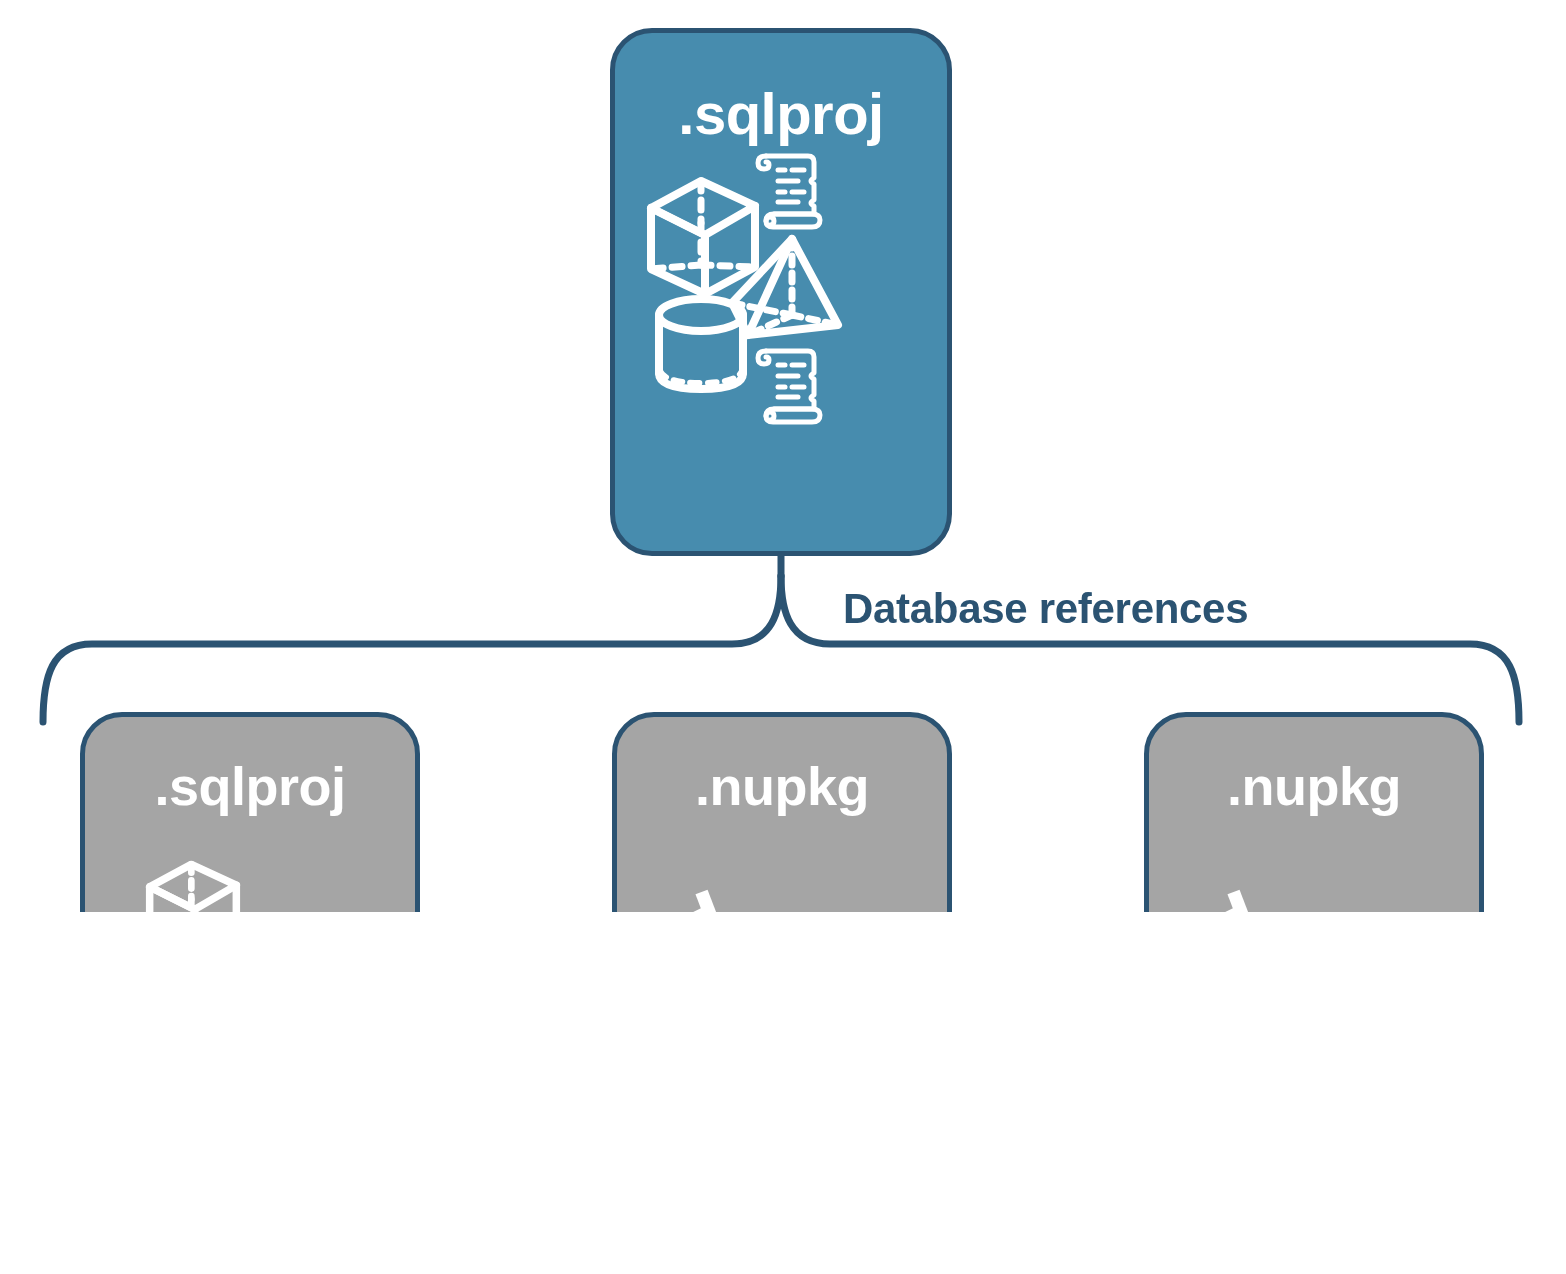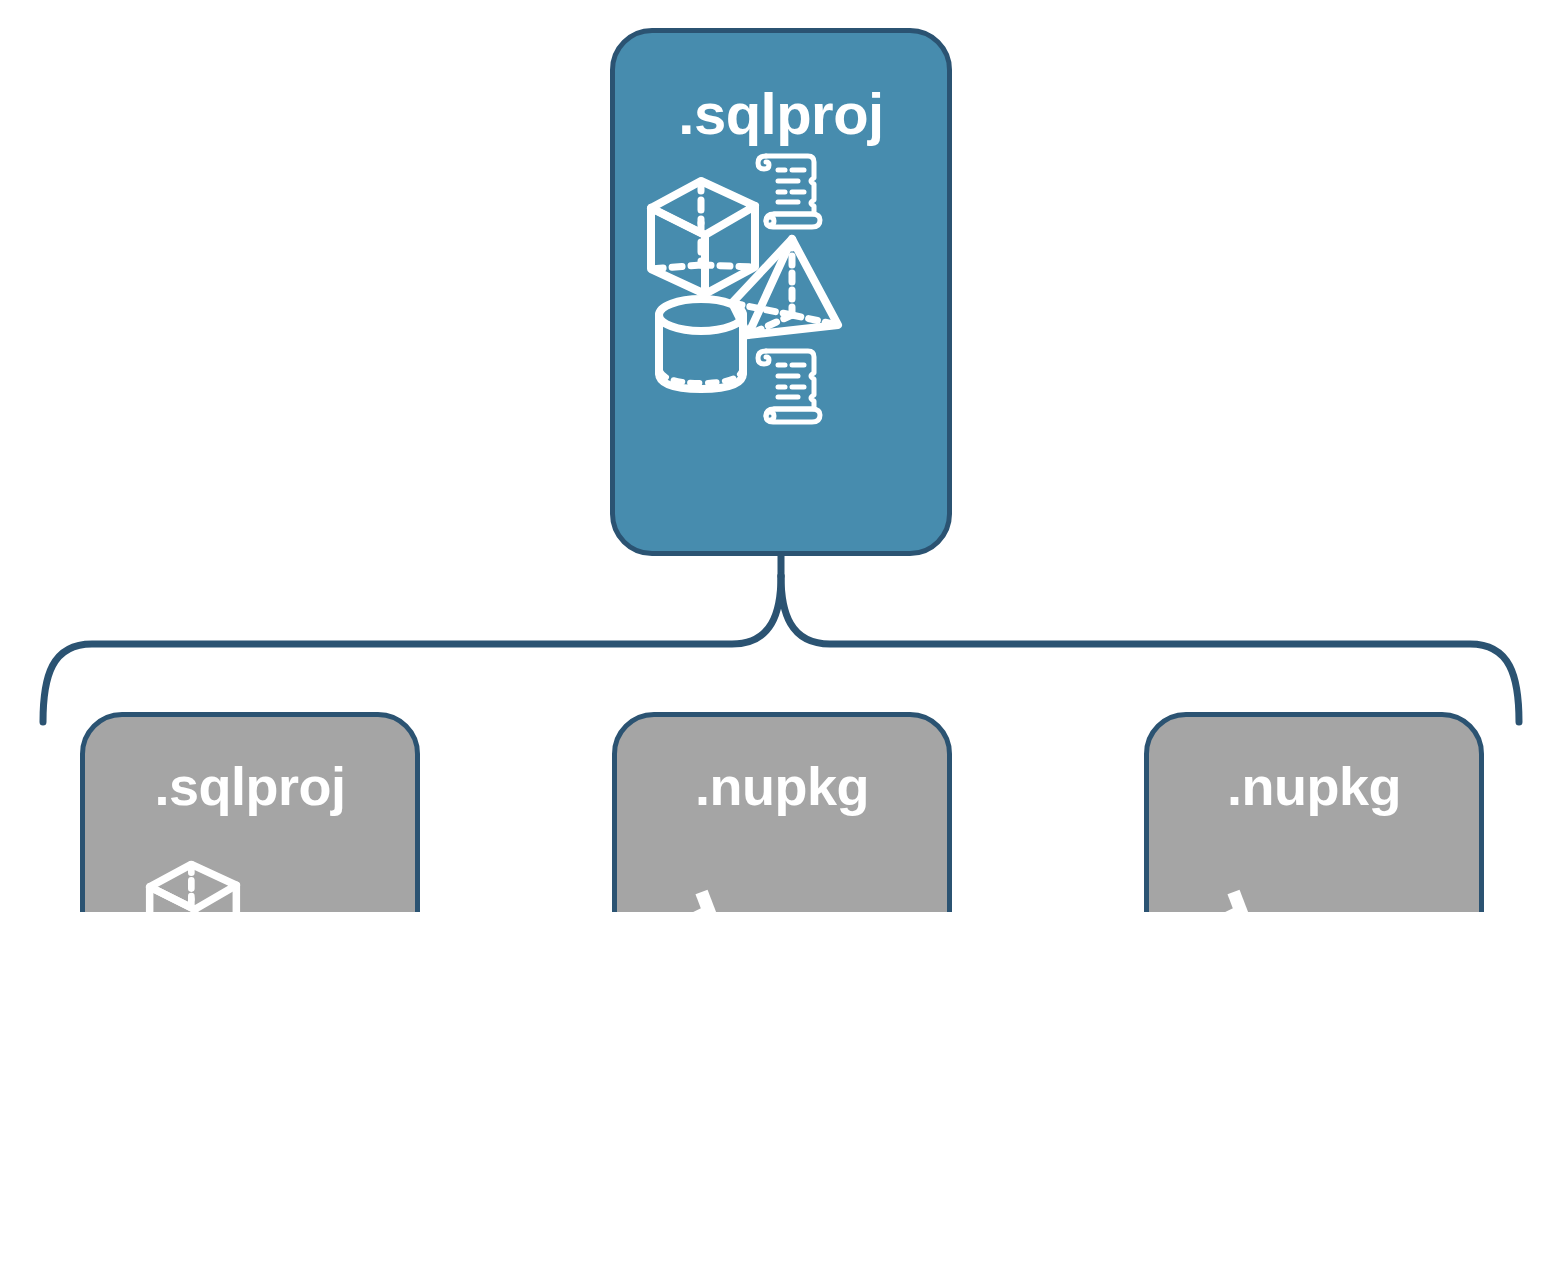--- a/index.html
+++ b/index.html
@@ -151,20 +151,21 @@
 
     </div>
   </div>
 
   <svg id="bracket-svg" viewBox="0 0 1566 200" fill="none" stroke="#2b5372" stroke-width="7" stroke-linecap="round">
     <path d="M781 16 L781 36"></path>
     <path d="M781 36 C781 72, 790 104, 830 104 L1470 104 C1510 104, 1519 136, 1519 182"></path>
     <path d="M781 36 C781 72, 772 104, 732 104 L92 104 C52 104, 43 136, 43 182"></path>
   </svg>
 
+  <div class="bracket-label">Database references</div>
 
   <div class="node node-child" id="node-child-1">
     <div class="node-title">.sqlproj</div>
     <div class="icon-area">
 
       <svg style="left:58px; top:46px;" width="100" height="105" viewBox="0 0 120 125" fill="none" stroke="#ffffff" stroke-width="9" stroke-linejoin="round" stroke-linecap="round">
         <path d="M8 33 L58 6 L112 31 L62 60 Z"></path>
         <path d="M8 33 L8 94 L62 119 L62 60 Z"></path>
         <path d="M112 31 L112 92 L62 119"></path>
         <path d="M62 60 L62 119" stroke-dasharray="10 9" stroke-width="8"></path>

